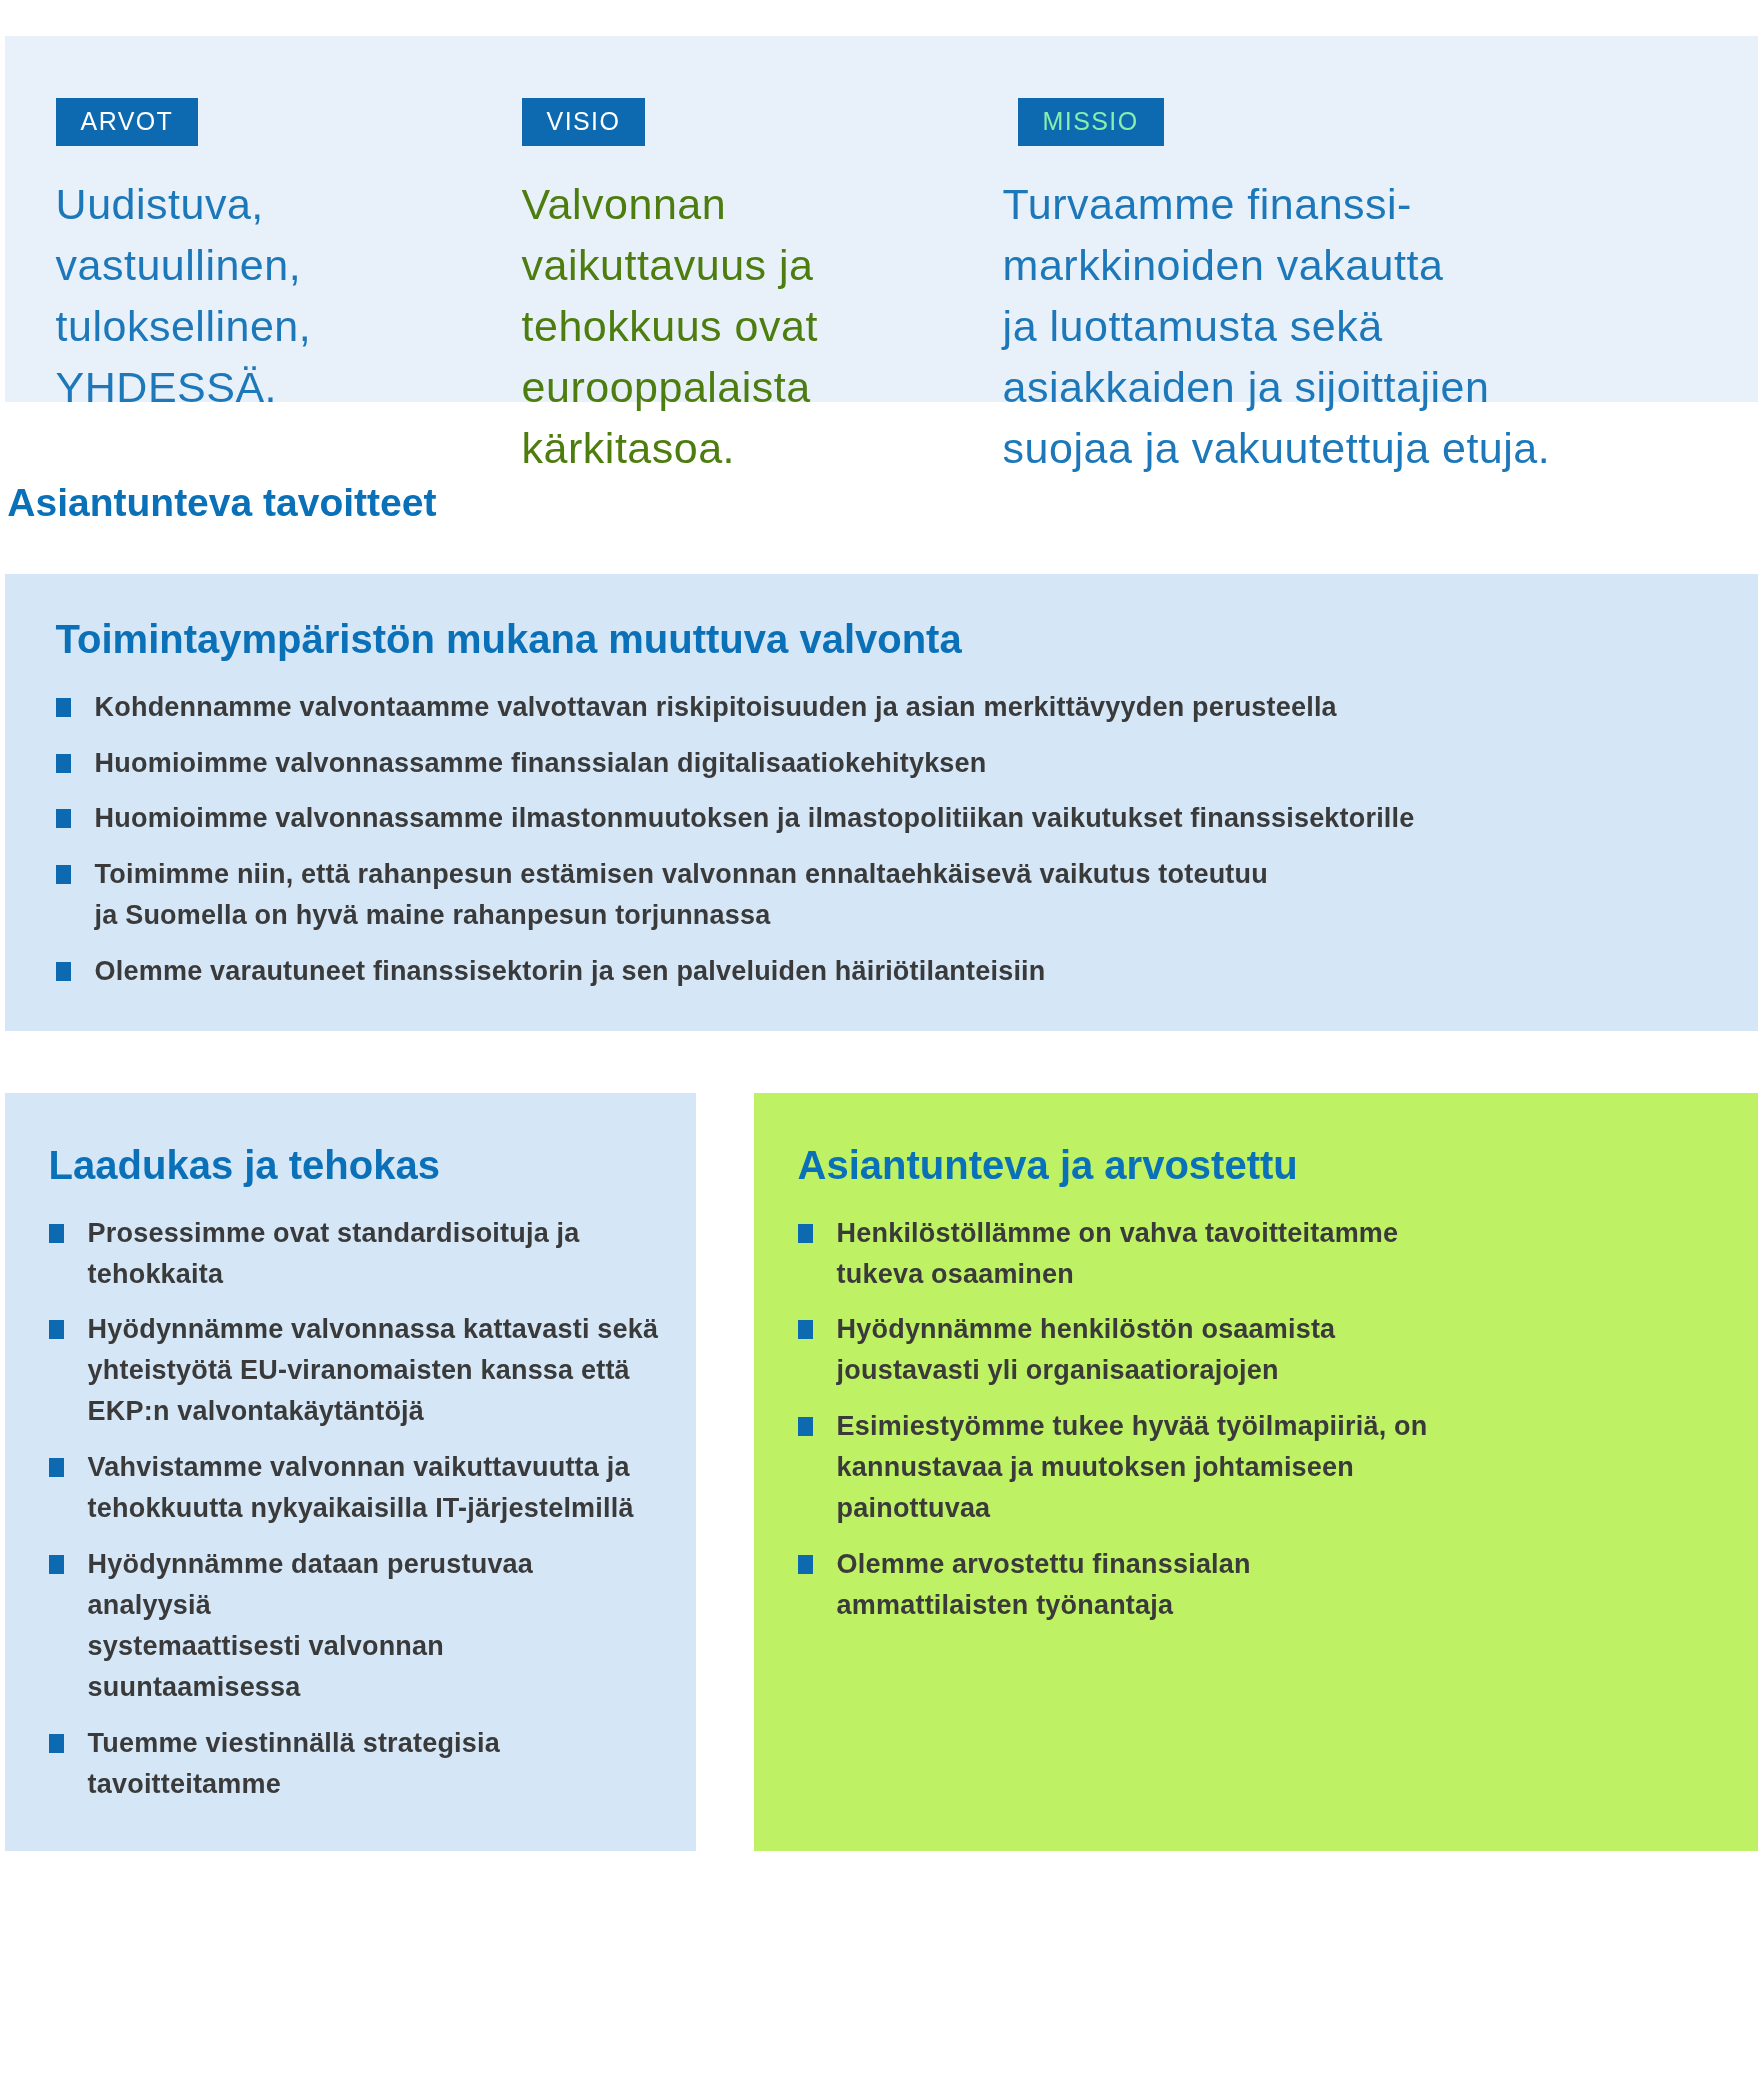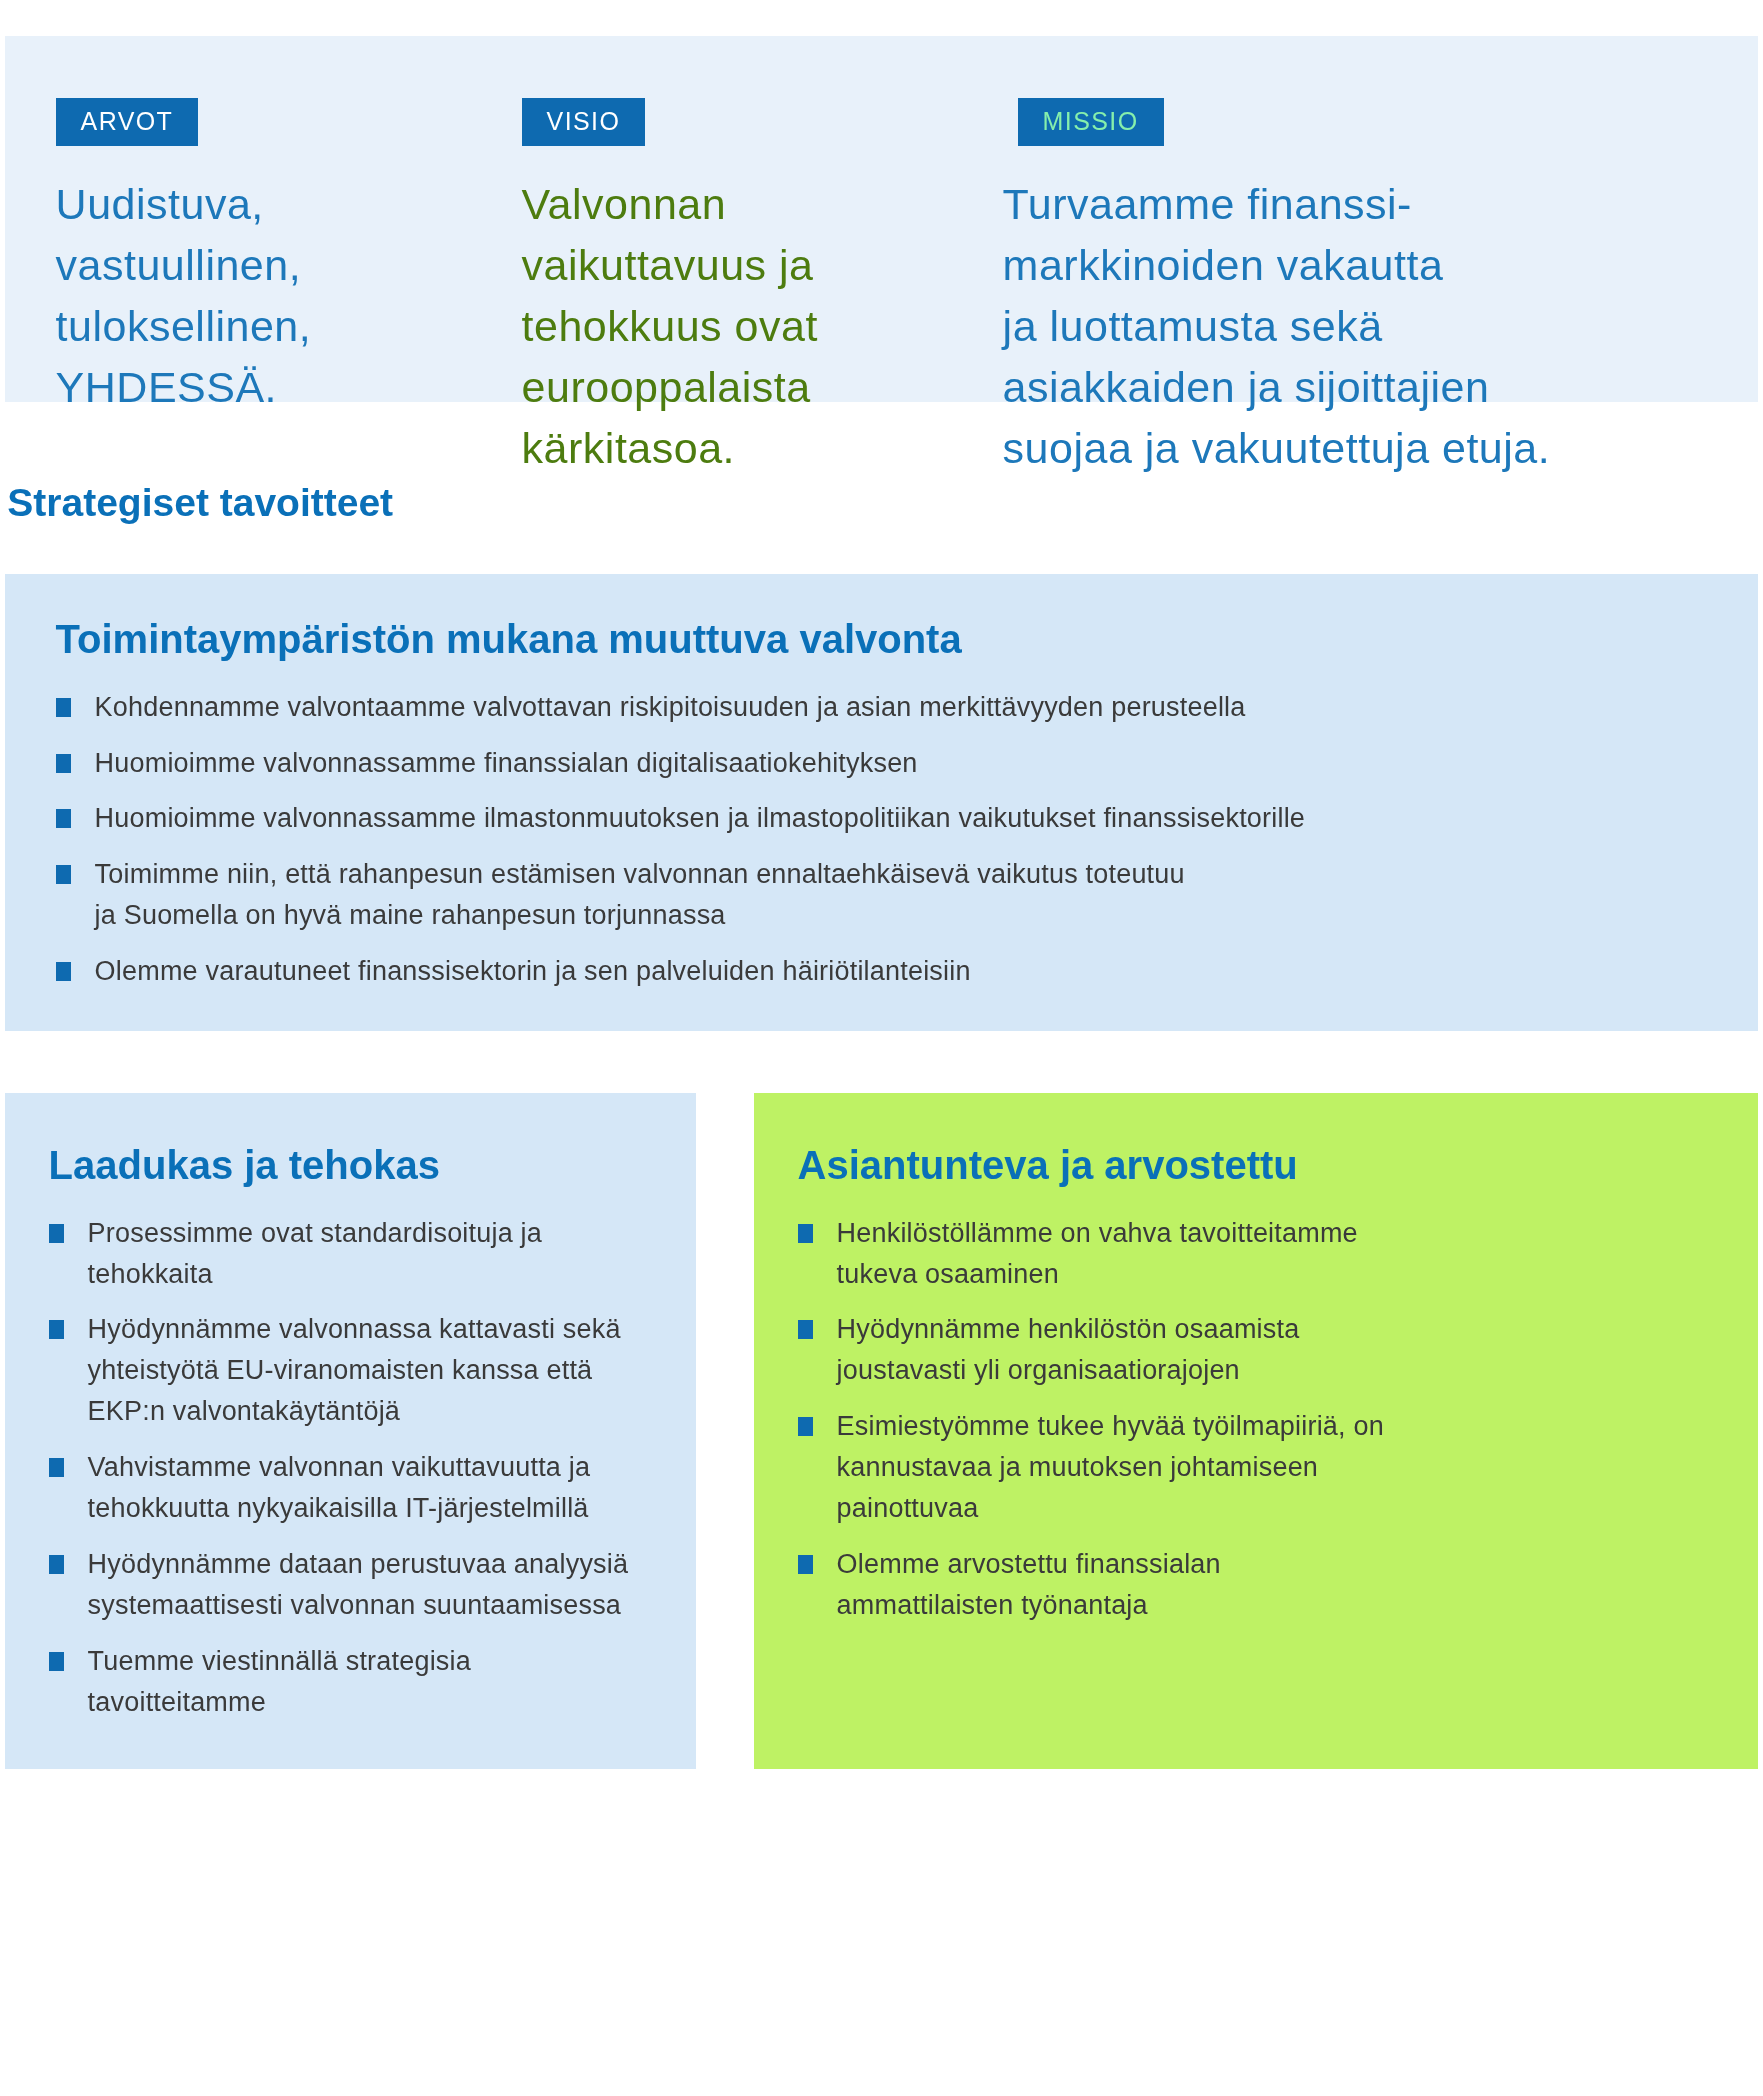--- a/index.html
+++ b/index.html
@@ -74,21 +74,21 @@
   ul.goal-list{
     list-style:none;
     margin:26px 0 0 0;
     padding:0;
   }
   ul.goal-list li{
     position:relative;
     padding-left:39px;
     font-size:27px;
     line-height:41px;
-    font-weight:400;
+    font-weight:700;
     margin-bottom:14.7px;
     white-space:pre-line;
     letter-spacing:0.2px;
   }
   ul.goal-list li:last-child{margin-bottom:0;}
   .sq{
     position:absolute;
     left:0.9px;
     top:11px;
     width:14.7px;
@@ -117,21 +117,21 @@
   <div class="tp-col">
     <span class="badge" style="background: rgb(14, 106, 176); color: #86efac; margin-left: 15px;">MISSIO</span>
     <div class="big-text" style="color: rgb(29, 120, 186);">Turvaamme finanssi-
 markkinoiden vakautta
 ja luottamusta sekä
 asiakkaiden ja sijoittajien
 suojaa ja vakuutettuja etuja.</div>
   </div>
 </div>
 
-<div class="section-title" style="color: rgb(10, 112, 184);">Strategiset tavoitteet</div>
+<div class="section-title" style="color: rgb(10, 112, 184);">Asiantunteva tavoitteet</div>
 
 <div class="panel panel-full" style="background: rgb(213, 231, 247);">
   <div class="panel-title" style="color: rgb(10, 112, 184);">Toimintaympäristön mukana muuttuva valvonta</div>
   <ul class="goal-list">
     <li style="color: rgb(58, 58, 58);"><span class="sq" style="background: rgb(14, 106, 176);"></span><span>Kohdennamme valvontaamme valvottavan riskipitoisuuden ja asian merkittävyyden perusteella</span></li>
     <li style="color: rgb(58, 58, 58);"><span class="sq" style="background: rgb(14, 106, 176);"></span><span>Huomioimme valvonnassamme finanssialan digitalisaatiokehityksen</span></li>
     <li style="color: rgb(58, 58, 58);"><span class="sq" style="background: rgb(14, 106, 176);"></span><span>Huomioimme valvonnassamme ilmastonmuutoksen ja ilmastopolitiikan vaikutukset finanssisektorille</span></li>
     <li style="color: rgb(58, 58, 58);"><span class="sq" style="background: rgb(14, 106, 176);"></span><span>Toimimme niin, että rahanpesun estämisen valvonnan ennaltaehkäisevä vaikutus toteutuu
 ja Suomella on hyvä maine rahanpesun torjunnassa</span></li>
     <li style="color: rgb(58, 58, 58);"><span class="sq" style="background: rgb(14, 106, 176);"></span><span>Olemme varautuneet finanssisektorin ja sen palveluiden häiriötilanteisiin</span></li>

